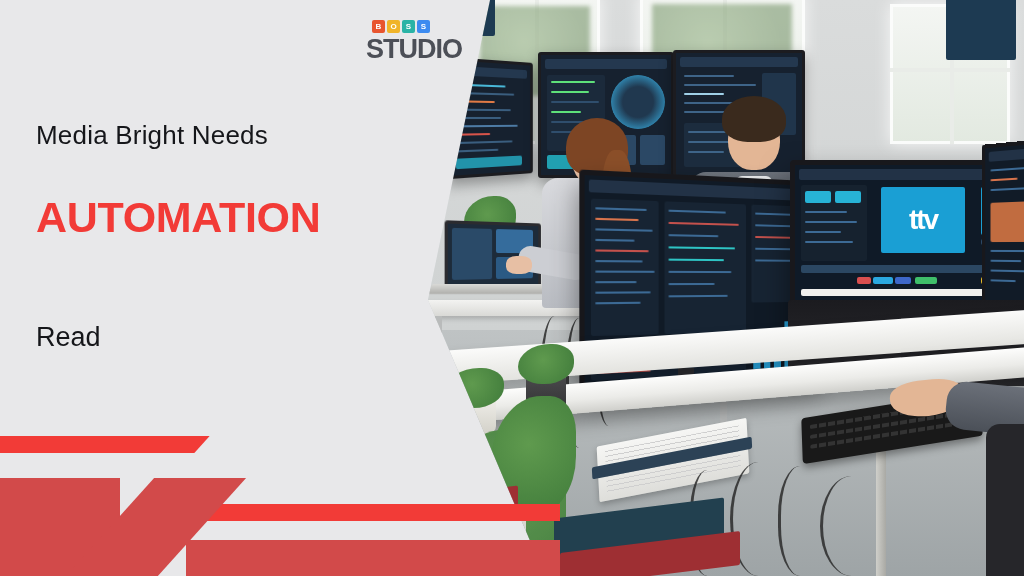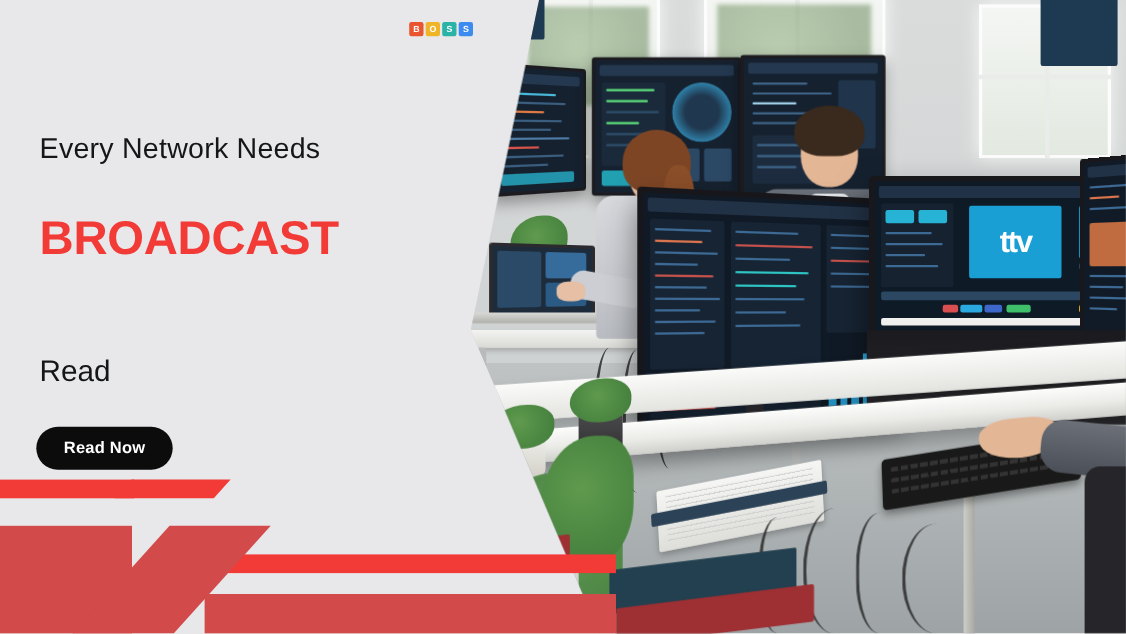--- a/index.html
+++ b/index.html
@@ -367,33 +367,33 @@
   </div>
 
 
   <div class="studio-logo">
     <span class="studio-blocks">
       <span style="background:#e8552f;">B</span>
       <span style="background:#f0b429;">O</span>
       <span style="background:#2ab3a6;">S</span>
       <span style="background:#3d8bf0;">S</span>
     </span>
+    <span class="studio-word">STUDIO</span>
   </div>
 
   <div class="head-sm">
-    <div>Every Network Needs</div>
+    <div>Media Bright Needs</div>
   </div>
 
   <div class="head-big">
-    <div>BROADCAST</div>
+    <div>AUTOMATION</div>
   </div>
 
   <div class="head-today">Read</div>
 
-  <button class="cta">Read Now</button>
 
   <div class="stripe-wrap">
 
     <div class="stripe-thin" style="left:0;top:16px;width:122px;height:17px;"></div>
     <div class="stripe-thin" style="left:112px;top:16px;width:90px;height:17px;transform:skewX(-42deg);"></div>
     <div class="stripe-thin" style="left:188px;top:84px;width:372px;height:17px;"></div>
 
     <div class="stripe-block" style="left:0;top:58px;width:120px;height:98px;"></div>
     <div class="stripe-block" style="left:110px;top:58px;width:92px;height:98px;transform:skewX(-42deg);"></div>
     <div class="stripe-block" style="left:186px;top:120px;width:374px;height:36px;"></div>

